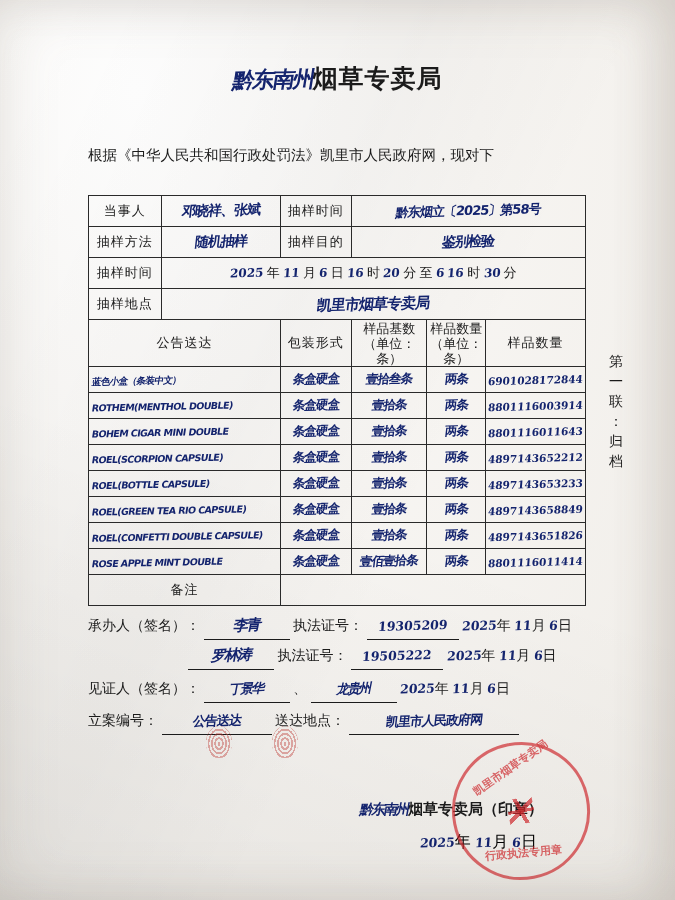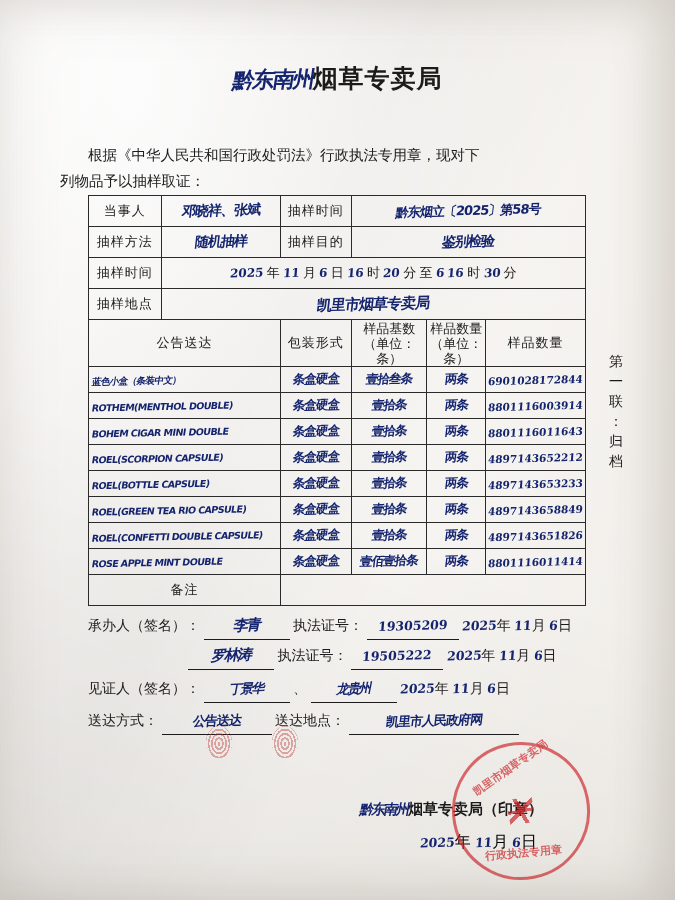--- a/index.html
+++ b/index.html
@@ -147,22 +147,21 @@
 
 <div id="paper"></div>
 
 <div class="doc">
 
   <div class="title">
     <span class="hand-org">黔东南州</span><span>烟草专卖局</span>
   </div>
 
   <div class="para">
-    <span>根据《中华人民共和国行政处罚法》行政执法专用章，现对下</span>
-    <span class="l2">列物品予以抽样取证：</span>
+    <span>根据《中华人民共和国行政处罚法》凯里市人民政府网，现对下</span>
   </div>
 
   <div class="sidetext">第<br>一<br>联<br>：<br>归<br>档</div>
 
   <table id="tbl">
 
     <tbody>
         <tr class="rowh">
       <td class="lbl" style="width:72px">当事人</td>
       <td style="width:128px"><span class="hw-ch">邓晓祥、张斌</span></td>
@@ -312,21 +311,21 @@
       <span>见证人（签名）：</span>
       <span class="u" style="width:86px"><span class="hw-sig" style="font-size:13px">丁景华</span></span>
       <span>、</span>
       <span class="u" style="width:86px"><span class="hw-sig" style="font-size:13px">龙贵州</span></span>
       <span class="hw-num">2025</span><span>年</span>
       <span class="hw-num">11</span><span>月</span>
       <span class="hw-num">6</span><span>日</span>
     </div>
 
     <div class="ln" style="height:32px">
-      <span>送达方式：</span>
+      <span>立案编号：</span>
       <span class="u" style="width:110px"><span class="hw-ch" style="font-size:13px">公告送达</span></span>
       <span>送达地点：</span>
       <span class="u" style="width:170px"><span class="hw-ch" style="font-size:13px">凯里市人民政府网</span></span>
     </div>
   </div>
 
   <div class="seal-org">
     <span class="hand-org">黔东南州</span><span>烟草专卖局</span><span>（印章）</span>
   </div>
   <div class="seal-date">

